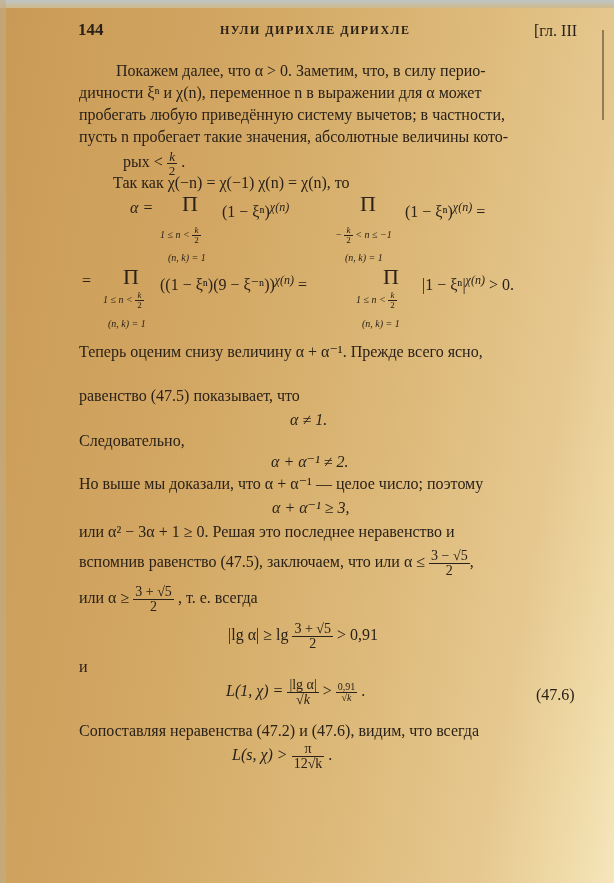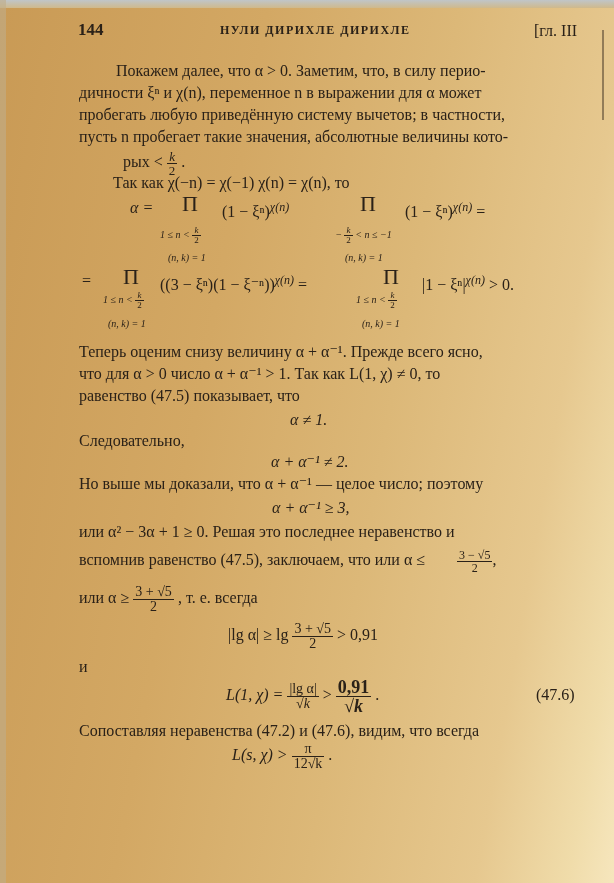--- a/index.html
+++ b/index.html
@@ -76,74 +76,73 @@
   <div class="abs small" style="left:336px; top:226px;">
     <span>−</span>
     <span class="frac tiny"><span class="num it">k</span><span class="den">2</span></span>
     <span class="it">&lt; n ≤ −1</span>
   </div>
   <div class="abs small it" style="left:345px; top:252px;">(n, k) = 1</div>
 
   <span class="abs p" style="left:82px; top:270px;">=</span>
   <span class="abs bigpi" style="left:123px; top:264px;">Π</span>
   <div class="abs p" style="left:160px; top:270px;">
-    <span>((3 − ξⁿ)(1 − ξ⁻ⁿ))</span><span class="sup it">χ(n)</span>
+    <span>((1 − ξⁿ)(9 − ξ⁻ⁿ))</span><span class="sup it">χ(n)</span>
     <span>=</span>
   </div>
   <span class="abs bigpi" style="left:383px; top:264px;">Π</span>
   <div class="abs p" style="left:422px; top:270px;">
     <span>|1 − ξⁿ|</span><span class="sup it">χ(n)</span>
     <span>&gt; 0.</span>
   </div>
   <div class="abs small" style="left:103px; top:291px;">
     <span class="it">1 ≤ n &lt;</span>
     <span class="frac tiny"><span class="num it">k</span><span class="den">2</span></span>
   </div>
   <div class="abs small it" style="left:108px; top:318px;">(n, k) = 1</div>
   <div class="abs small" style="left:356px; top:291px;">
     <span class="it">1 ≤ n &lt;</span>
     <span class="frac tiny"><span class="num it">k</span><span class="den">2</span></span>
   </div>
   <div class="abs small it" style="left:362px; top:318px;">(n, k) = 1</div>
 
   <div class="abs p" style="left:79px; top:341px;">Теперь оценим снизу величину α + α⁻¹. Прежде всего ясно,</div>
-  <div class="abs p" style="left:79px; top:363px;">что для α &gt; 0 число α + α⁻¹ &gt; 1. Так как L(1, χ) ≠ 0, то</div>
   <div class="abs p" style="left:79px; top:385px;">равенство (47.5) показывает, что</div>
 
   <div class="abs p it" style="left:290px; top:409px;">α ≠ 1.</div>
   <div class="abs p" style="left:79px; top:430px;">Следовательно,</div>
   <div class="abs p it" style="left:271px; top:451px;">α + α⁻¹ ≠ 2.</div>
 
   <div class="abs p" style="left:79px; top:473px;">Но выше мы доказали, что α + α⁻¹ — целое число; поэтому</div>
   <div class="abs p it" style="left:272px; top:497px;">α + α⁻¹ ≥ 3,</div>
 
   <div class="abs p" style="left:79px; top:521px;">или α² − 3α + 1 ≥ 0. Решая это последнее неравенство и</div>
   <div class="abs p" style="left:79px; top:549px;">
     <span>вспомнив равенство (47.5), заключаем, что или α ≤</span>
-    <span class="frac" style="font-size:12px;margin-left:28px;"><span class="num">3 − √5</span><span class="den">2</span></span>,
+    <span class="frac" style="font-size:14px;"><span class="num">3 − √5</span><span class="den">2</span></span>,
   </div>
   <div class="abs p" style="left:79px; top:585px;">
     <span>или α ≥</span>
     <span class="frac" style="font-size:14px;"><span class="num">3 + √5</span><span class="den">2</span></span>
     <span>, т. е. всегда</span>
   </div>
 
   <div class="abs p" style="left:228px; top:622px;">
     <span>|lg α| ≥ lg</span>
     <span class="frac" style="font-size:14px;"><span class="num">3 + √5</span><span class="den">2</span></span>
     <span>&gt; 0,91</span>
   </div>
 
   <div class="abs p" style="left:79px; top:656px;">и</div>
 
   <div class="abs p" style="left:226px; top:678px;">
     <span class="it">L(1, χ) =</span>
     <span class="frac" style="font-size:14px;"><span class="num">|lg α|</span><span class="den it">√k</span></span>
     <span>&gt;</span>
-    <span class="frac" style="font-size:18px;font-weight:bold;"><span class="num">0,91</span><span class="den it">√k</span></span>
+    <span class="frac" style="font-size:10px;"><span class="num">0,91</span><span class="den it">√k</span></span>
     <span>.</span>
   </div>
   <span class="abs p" style="left:536px; top:684px;">(47.6)</span>
 
   <div class="abs p" style="left:79px; top:720px;text-align:right;">Сопоставляя неравенства (47.2) и (47.6), видим, что всегда</div>
 
   <div class="abs p" style="left:232px; top:742px;">
     <span class="it">L(s, χ) &gt;</span>
     <span class="frac" style="font-size:14px;"><span class="num">π</span><span class="den">12√k</span></span>
     <span>.</span>

